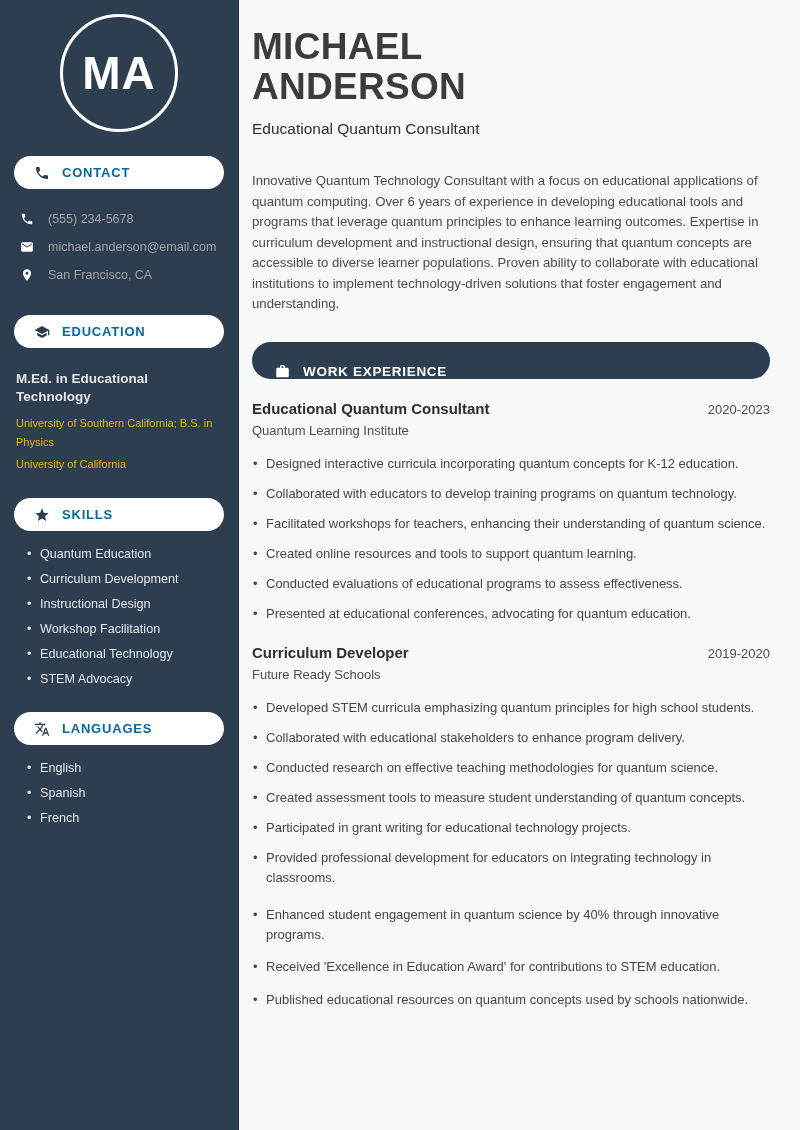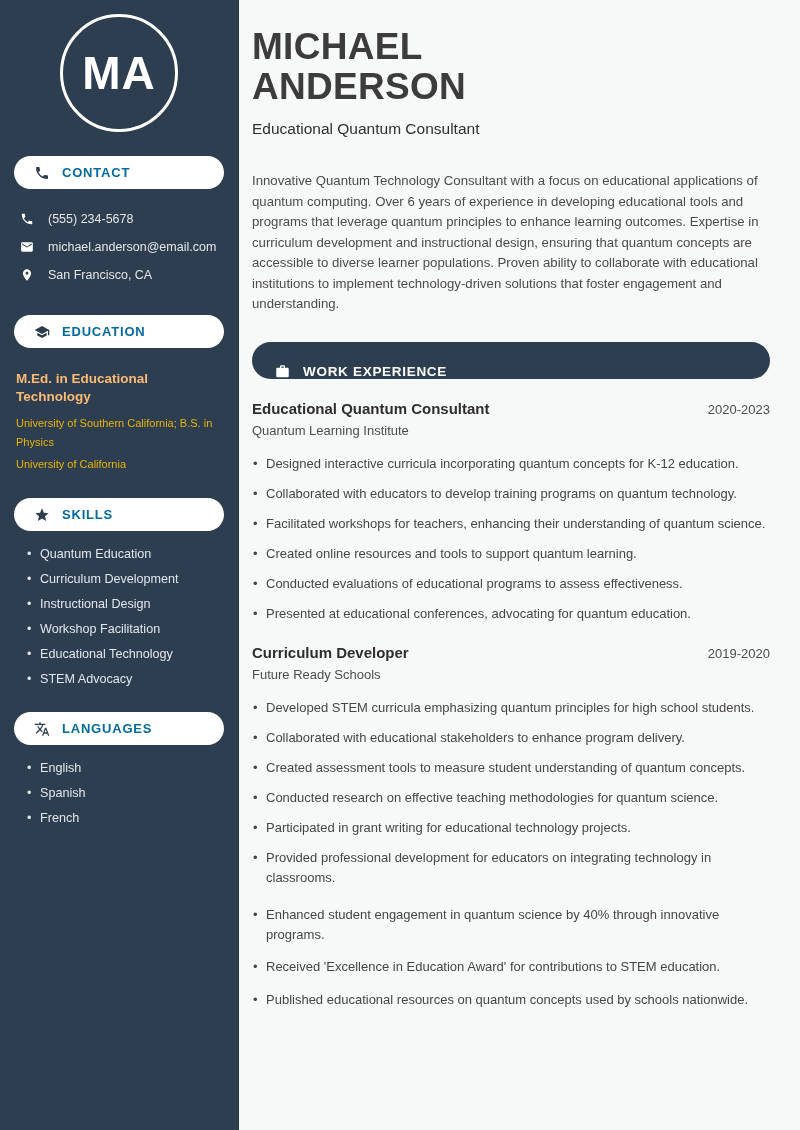--- a/index.html
+++ b/index.html
@@ -59,29 +59,29 @@
   .pill-skills    { margin-top: 24px; }
   .pill-languages { margin-top: 26px; }
 
   .contact-list { margin-top: 16px; }
   .contact-row {
     display: flex;
     align-items: center;
     gap: 14px;
     padding: 7px 10px 7px 20px;
     font-size: 12.5px;
-    color: #e5e5e5;
+    color: #a3a3a3;
   }
   .contact-row svg { width: 14px; height: 14px; fill: #ffffff; flex-shrink: 0; }
 
   .edu-block { padding: 0 16px; margin-top: 22px; }
   .edu-degree {
     font-size: 13.5px;
     font-weight: 700;
-    color: #fdba74;
+    color: #e5e5e5;
     line-height: 18px;
   }
   .edu-details { margin-top: 8px; }
   .edu-line {
     font-size: 11px;
     color: #eab308;
     line-height: 19px;
     margin-bottom: 3px;
   }
 
@@ -308,22 +308,22 @@
     <section class="job">
       <div class="job-header">
         <span class="job-title">Curriculum Developer</span>
         <span class="job-dates">2019-2020</span>
       </div>
       <div class="job-company">Future Ready Schools</div>
       <ul class="bullets">
 
       <li>Developed STEM curricula emphasizing quantum principles for high school students.</li>
           <li>Collaborated with educational stakeholders to enhance program delivery.</li>
+          <li>Conducted research on effective teaching methodologies for quantum science.</li>
           <li>Created assessment tools to measure student understanding of quantum concepts.</li>
-          <li>Conducted research on effective teaching methodologies for quantum science.</li>
           <li>Participated in grant writing for educational technology projects.</li>
           <li>Provided professional development for educators on integrating technology in classrooms.</li>
         </ul>
     </section>
 
 
     <ul class="bullets achievements">
 
     <li>Enhanced student engagement in quantum science by 40% through innovative programs.</li>
         <li>Received 'Excellence in Education Award' for contributions to STEM education.</li>

